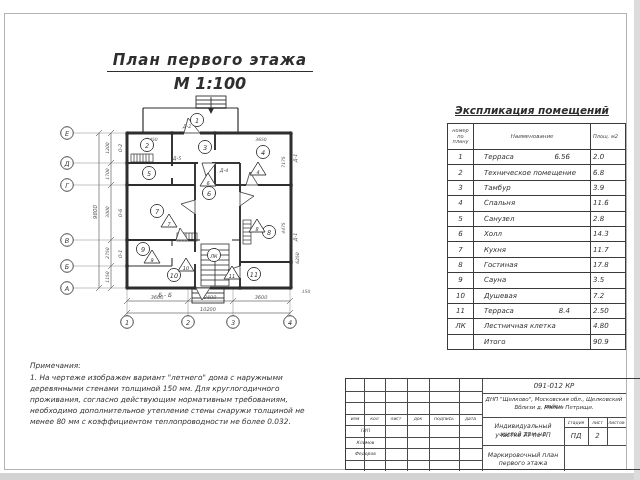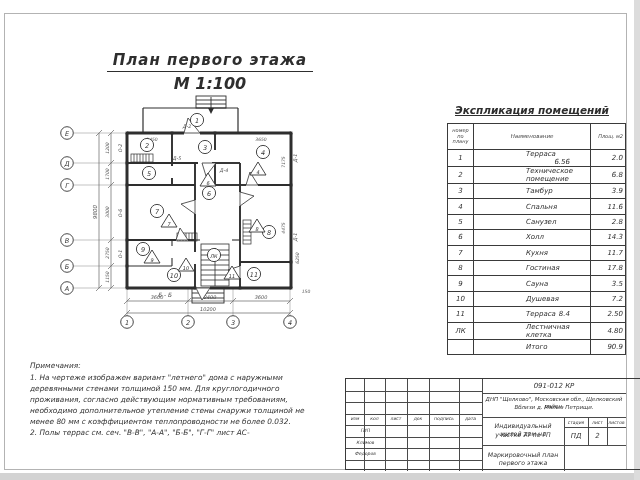--- a/index.html
+++ b/index.html
@@ -17,25 +17,25 @@
   .ptitle .s{font-size:16px;font-weight:bold;margin-top:2px;}
 
   
   .expl{left:443px;top:104px;width:178px;font-style:italic;}
   .expl .t{text-align:center;font-size:10.5px;font-weight:bold;text-decoration:underline;margin-bottom:7px;}
   table.ex{border-collapse:collapse;table-layout:fixed;width:171px;margin-left:4px;}
   table.ex th,table.ex td{border:1px solid #3a3a3a;padding:0 2px;overflow:hidden;}
   table.ex{border:1.5px solid #3a3a3a;}
   th.c1,td.c1{width:21px;text-align:center;}
   th.c2,td.c2{width:112px;text-align:left;}
-  th.c3,td.c3{width:30px;text-align:right;}
+  th.c3,td.c3{width:30px;text-align:left;}
   table.ex th{height:25px;font-weight:normal;color:#444;font-size:5px;line-height:5.5px;}
   table.ex th.c2{font-size:5.5px;text-align:center;}
   table.ex td{height:14.4px;font-size:7px;}
-  td.c2 .nm{display:inline-block;padding-left:8px;margin-left:42px;}
+  td.c2 .nm{display:inline-block;padding-left:8px;}
   td.c2 .xtra{float:right;padding-right:18px;}
 
   
   .notes{left:30px;top:360px;width:305px;font-style:italic;font-size:7.4px;line-height:11px;color:#333;}
   .notes .nt{margin-bottom:1px;}
 
   
   .tb{left:345px;top:378px;width:336px;height:92px;border:1.6px solid #3a3a3a;font-style:italic;}
   .tb .vl{position:absolute;width:1px;background:#4a4a4a;}
   .tb .hl{position:absolute;height:1px;background:#4a4a4a;}
@@ -411,21 +411,20 @@
     </table>
 </div>
 
 <div class="abs notes">
   <div class="nt">Примечания:</div>
   <div>1. На чертеже изображен вариант "летнего" дома с наружными</div>
   <div>деревянными стенами толщиной 150 мм. Для круглогодичного</div>
   <div>проживания, согласно действующим нормативным требованиям,</div>
   <div>необходимо дополнительное утепление стены снаружи толщиной не</div>
   <div>менее 80 мм с коэффициентом теплопроводности не более 0.032.</div>
-  <div>2. Полы террас см. сеч. "В-В", "А-А", "Б-Б", "Г-Г" лист АС-</div>
 </div>
 
 <div class="abs tb">
 
   <div class="vl" style="left:18px;top:0;height:92px;"></div>
   <div class="vl" style="left:39px;top:0;height:92px;"></div>
   <div class="vl" style="left:61px;top:0;height:92px;"></div>
   <div class="vl" style="left:83px;top:0;height:92px;"></div>
   <div class="vl" style="left:113px;top:0;height:92px;"></div>
   <div class="vl" style="left:136px;top:0;height:92px;width:1.4px;"></div>

